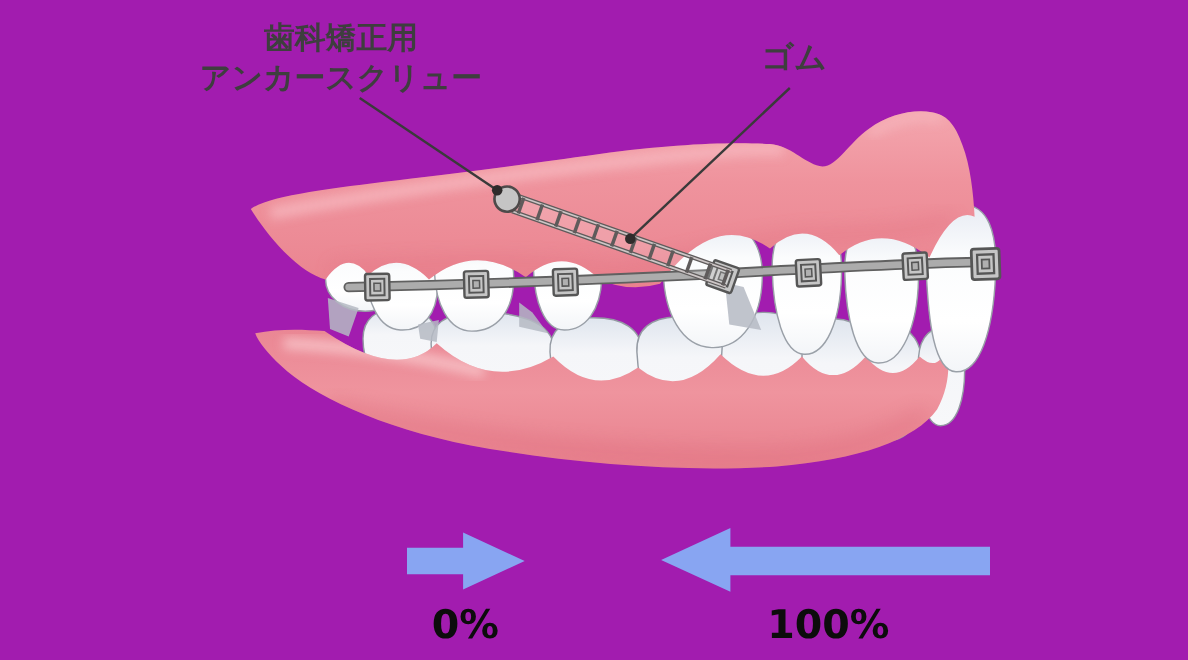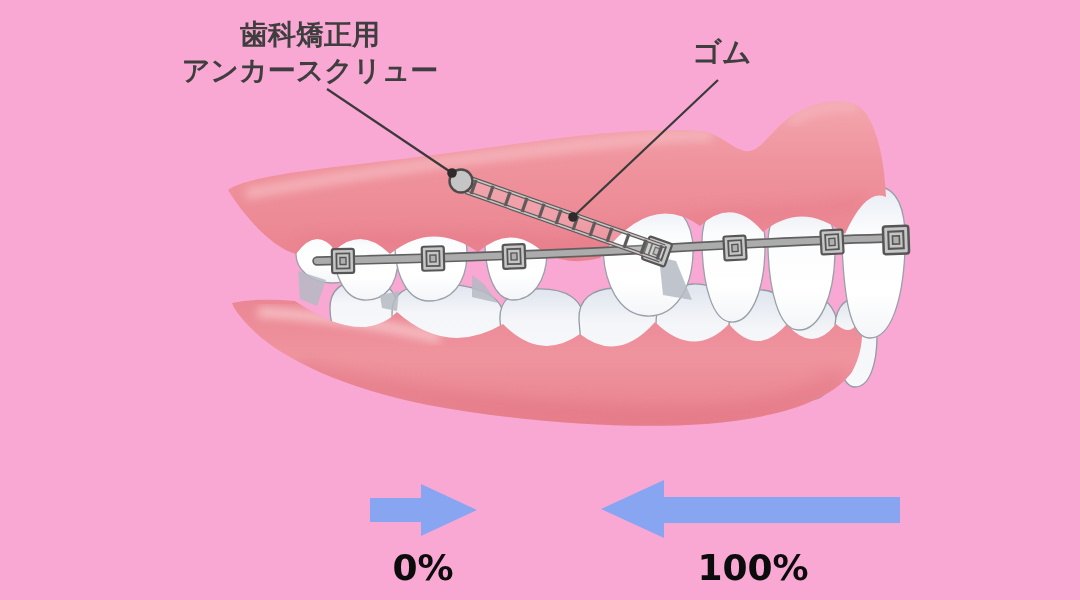--- a/index.html
+++ b/index.html
@@ -1,16 +1,16 @@
 <!DOCTYPE html>
 <html><head>
 <meta charset="utf-8">
 <style>
   html,body{margin:0;padding:0;background:#ffffff;}
-  .stage{position:relative;width:1080px;height:600px;background:#f9a8d4;overflow:hidden;
+  .stage{position:relative;width:1080px;height:600px;background:#a21caf;overflow:hidden;
          font-family:"DejaVu Sans",sans-serif;}
   svg{display:block;}
   .lbl{font-family:"DejaVu Sans",sans-serif;font-weight:700;font-size:28px;fill:#3e3e3e;}
   .lbl2{font-family:"DejaVu Sans",sans-serif;font-weight:700;font-size:29px;fill:#3e3e3e;}
   .pct{font-family:"DejaVu Sans",sans-serif;font-weight:700;font-size:36px;fill:#0c0c0c;}
   .toothU{fill:url(#gradToothU);stroke:#9aa0a8;stroke-width:1.3;}
   .toothL{fill:url(#gradToothL);stroke:#949aa3;stroke-width:1.3;}
   .bko{fill:#c6c6c6;stroke:#565656;stroke-width:2.2;}
   .bki{fill:none;stroke:#565656;stroke-width:1.8;}
   .bks{fill:#b0b0b0;stroke:#565656;stroke-width:1.4;}

